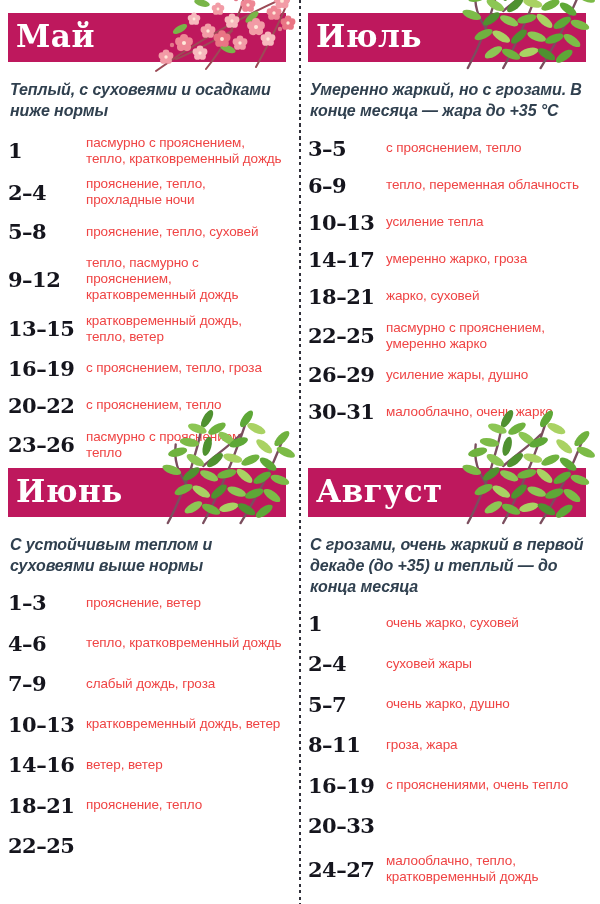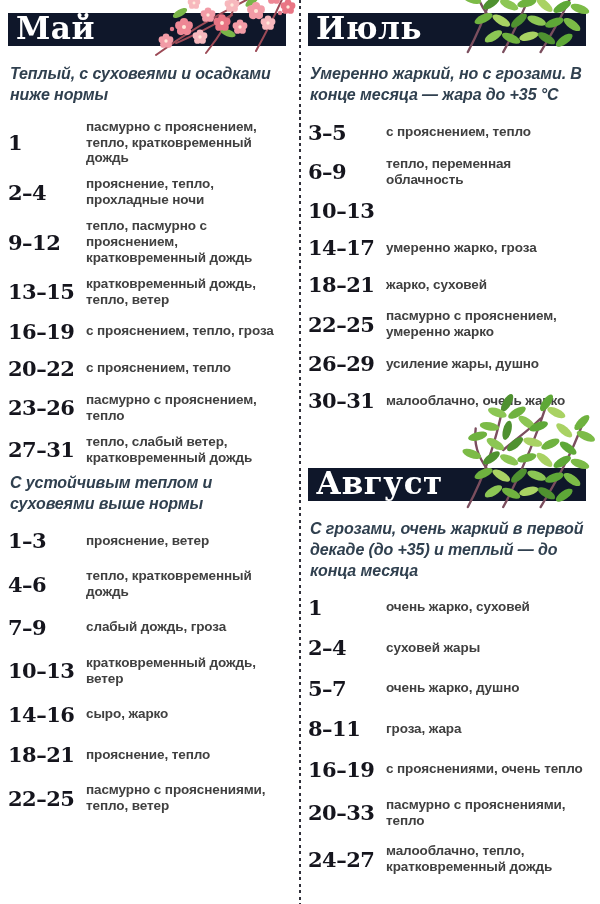--- a/index.html
+++ b/index.html
@@ -17,22 +17,22 @@
 
   .grid {
     position:relative; z-index:1;
     display:grid;
     grid-template-columns:300px 300px;
     grid-template-rows:455px 449px;
   }
   section { position:relative; padding:0 14px 0 8px; }
 
   .banner {
-    position:relative; margin-top:13px; height:33px;
-    background:#0f172a;
+    position:relative; margin-top:13px; height:49px;
+    background:#be185d;
     display:flex; align-items:center;
   }
   .banner-title {
     font-family:"DejaVu Serif", serif; font-weight:bold;
     color:#ffffff; font-size:31px; line-height:1;
     padding:0 0 2px 8px; letter-spacing:0.5px;
     position:relative; z-index:2;
   }
   .decor { position:absolute; pointer-events:none; z-index:1; }
   .decor-leaves  { right:-10px; bottom:-8px; width:158px; height:118px; }
@@ -49,21 +49,21 @@
   .row { display:flex; align-items:center; }
   .rows-top .row    { margin-bottom:10px; min-height:27px; }
   .rows-bottom .row { margin-bottom:14.5px; min-height:26px; }
   .days {
     flex:none; width:78px;
     font-family:"DejaVu Serif", serif; font-weight:bold;
     font-size:21px; color:#15151d; line-height:1; letter-spacing:-0.5px;
   }
   .desc {
     flex:1; font-size:13.5px; line-height:1.18;
-    color:#404040; letter-spacing:-0.1px; padding-right:2px;font-weight:bold;
+    color:#ef4444; letter-spacing:-0.1px; padding-right:2px;
   }
 </style>
 </head>
 <body>
 
 <svg width="0" height="0" style="position:absolute" aria-hidden="true">
   <defs>
     <g id="leaf-branch-def">
       <g stroke="#7b4e5e" stroke-width="2.4" fill="none" stroke-linecap="round">
         <path d="M30,118 C45,90 58,55 66,14"></path>
@@ -173,20 +173,24 @@
       <div class="rows rows-top">
         <div class="row">
             <span class="days">1</span>
             <span class="desc">пасмурно с прояснением, тепло, кратковременный дождь</span>
           </div>
         <div class="row">
             <span class="days">2–4</span>
             <span class="desc">прояснение, тепло, прохладные ночи</span>
           </div>
         <div class="row">
+            <span class="days">5–8</span>
+            <span class="desc">прояснение, тепло, суховей</span>
+          </div>
+        <div class="row">
             <span class="days">9–12</span>
             <span class="desc">тепло, пасмурно с прояснением, кратковременный дождь</span>
           </div>
         <div class="row">
             <span class="days">13–15</span>
             <span class="desc">кратковременный дождь, тепло, ветер</span>
           </div>
         <div class="row">
             <span class="days">16–19</span>
             <span class="desc">с прояснением, тепло, гроза</span>
@@ -218,20 +222,21 @@
         <div class="row">
             <span class="days">3–5</span>
             <span class="desc">с прояснением, тепло</span>
           </div>
         <div class="row">
             <span class="days">6–9</span>
             <span class="desc">тепло, переменная облачность</span>
           </div>
         <div class="row">
             <span class="days">10–13</span>
+            <span class="desc">усиление тепла</span>
           </div>
         <div class="row">
             <span class="days">14–17</span>
             <span class="desc">умеренно жарко, гроза</span>
           </div>
         <div class="row">
             <span class="days">18–21</span>
             <span class="desc">жарко, суховей</span>
           </div>
         <div class="row">
@@ -243,49 +248,54 @@
             <span class="desc">усиление жары, душно</span>
           </div>
         <div class="row">
             <span class="days">30–31</span>
             <span class="desc">малооблачно, очень жарко</span>
           </div>
       </div>
     </section>
 
     <section style="grid-area:2/1">
+      <div class="banner">
+        <span class="banner-title">Июнь</span>
+        <svg class="decor decor-leaves" viewBox="0 0 160 120">
+            <use href="#leaf-branch-def"></use>
+          </svg>
+      </div>
       <div class="subtitle">С устойчивым теплом и суховеями выше нормы</div>
       <div class="rows rows-bottom">
         <div class="row">
             <span class="days">1–3</span>
             <span class="desc">прояснение, ветер</span>
           </div>
         <div class="row">
             <span class="days">4–6</span>
             <span class="desc">тепло, кратковременный дождь</span>
           </div>
         <div class="row">
             <span class="days">7–9</span>
             <span class="desc">слабый дождь, гроза</span>
           </div>
         <div class="row">
             <span class="days">10–13</span>
             <span class="desc">кратковременный дождь, ветер</span>
           </div>
         <div class="row">
             <span class="days">14–16</span>
-            <span class="desc">сыро, жарко</span>
+            <span class="desc">ветер, ветер</span>
           </div>
         <div class="row">
             <span class="days">18–21</span>
             <span class="desc">прояснение, тепло</span>
           </div>
         <div class="row">
             <span class="days">22–25</span>
-            <span class="desc">пасмурно с прояснениями, тепло, ветер</span>
           </div>
 
       </div>
     </section>
 
     <section style="grid-area:2/2">
       <div class="banner">
         <span class="banner-title">Август</span>
         <svg class="decor decor-leaves" viewBox="0 0 160 120">
             <use href="#leaf-branch-def"></use>
@@ -308,21 +318,20 @@
         <div class="row">
             <span class="days">8–11</span>
             <span class="desc">гроза, жара</span>
           </div>
         <div class="row">
             <span class="days">16–19</span>
             <span class="desc">с прояснениями, очень тепло</span>
           </div>
         <div class="row">
             <span class="days">20–33</span>
-            <span class="desc">пасмурно с прояснениями, тепло</span>
           </div>
         <div class="row">
             <span class="days">24–27</span>
             <span class="desc">малооблачно, тепло, кратковременный дождь</span>
           </div>
 
       </div>
     </section>
 
   </div>

